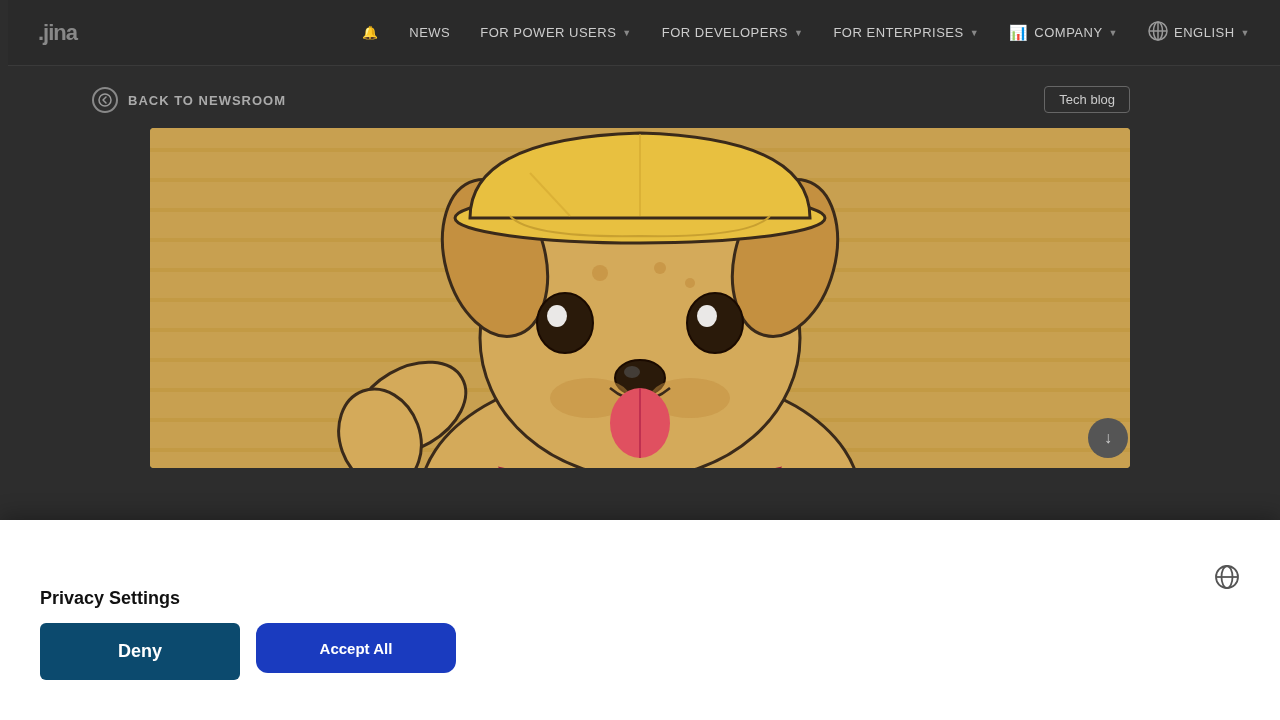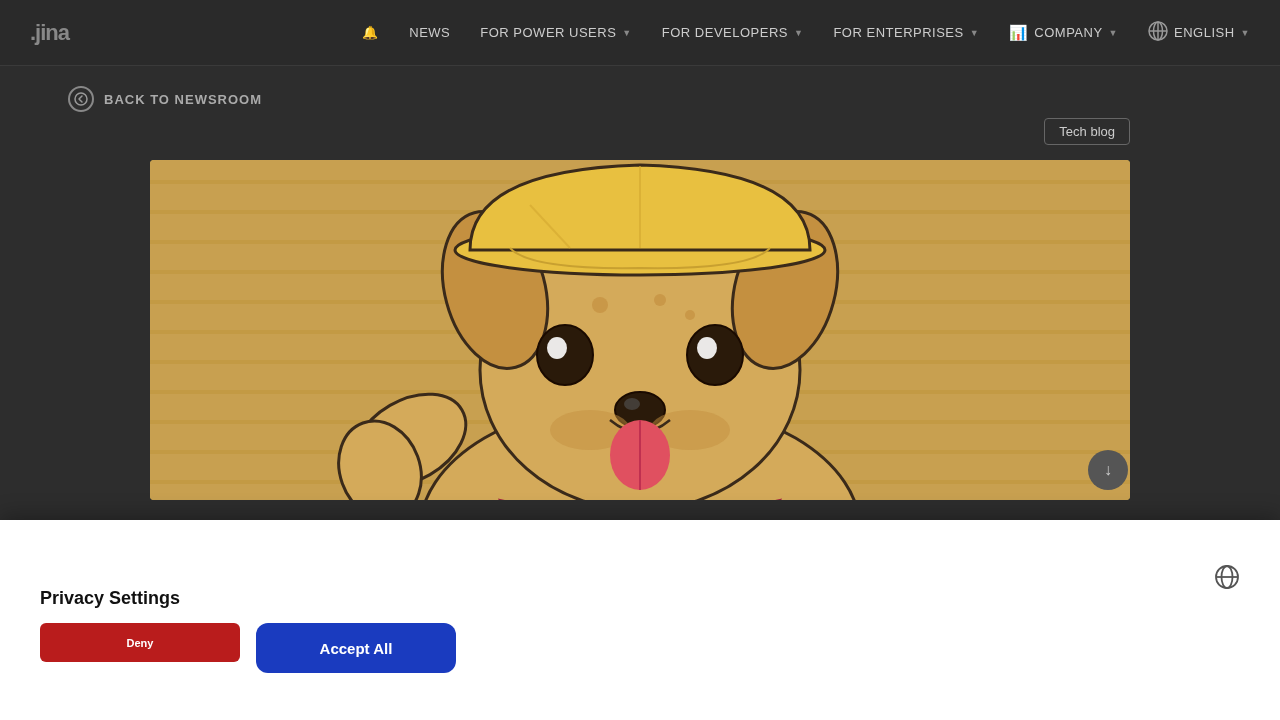--- a/index.html
+++ b/index.html
@@ -12,20 +12,21 @@
     }
 
     
     .header {
       background: #2a2a2a;
       height: 66px;
       display: flex;
       align-items: center;
       padding: 0 30px;
       border-bottom: 1px solid #3a3a3a;
+      margin-left: 8px;
     }
     .logo {
       color: #888;
       font-size: 22px;
       font-weight: bold;
       letter-spacing: -1px;
       margin-right: auto;
     }
     .nav {
       display: flex;
@@ -44,23 +45,23 @@
       text-transform: uppercase;
     }
     .nav-arrow {
       font-size: 9px;
       color: #888;
     }
 
     
     .back-bar {
       display: flex;
-      align-items: flex-start;
+      align-items: flex-end;
       justify-content: space-between;
-      padding: 20px 150px 15px 68px;
+      padding: 20px 150px 15px 92px;
     }
     .back-link {
       display: flex;
       align-items: center;
       gap: 10px;
       color: #aaa;
       font-size: 13px;
       font-weight: 600;
       letter-spacing: 1px;
       text-transform: uppercase;
@@ -78,21 +79,20 @@
       font-size: 14px;
     }
     .tech-blog-badge {
       border: 1px solid #666;
       padding: 5px 14px;
       border-radius: 4px;
       color: #ccc;
       font-size: 13px;
       background: transparent;
       cursor: pointer;
-      margin-top: 32px;
     }
 
     
     .hero-image {
       width: 980px;
       margin: 0 auto;
       height: 340px;
       background: #c8a84b;
       border-radius: 4px;
       overflow: hidden;
@@ -176,26 +176,26 @@
     }
     .powered-by {
       font-size: 11px;
       color: #888;
     }
     .privacy-buttons {
       display: flex;
       gap: 16px;
     }
     .btn-deny {
-      background: #b91c1c;
+      background: #0c4a6e;
       color: #fff;
       border: none;
       padding: 0 60px;
-      height: 39px;
-      font-size: 11px;
+      height: 57px;
+      font-size: 18px;
       font-weight: 600;
       border-radius: 6px;
       cursor: pointer;
       min-width: 200px;
     }
     .btn-accept {
       background: #1a3bbf;
       color: #fff;
       border: none;
       padding: 0 60px;

